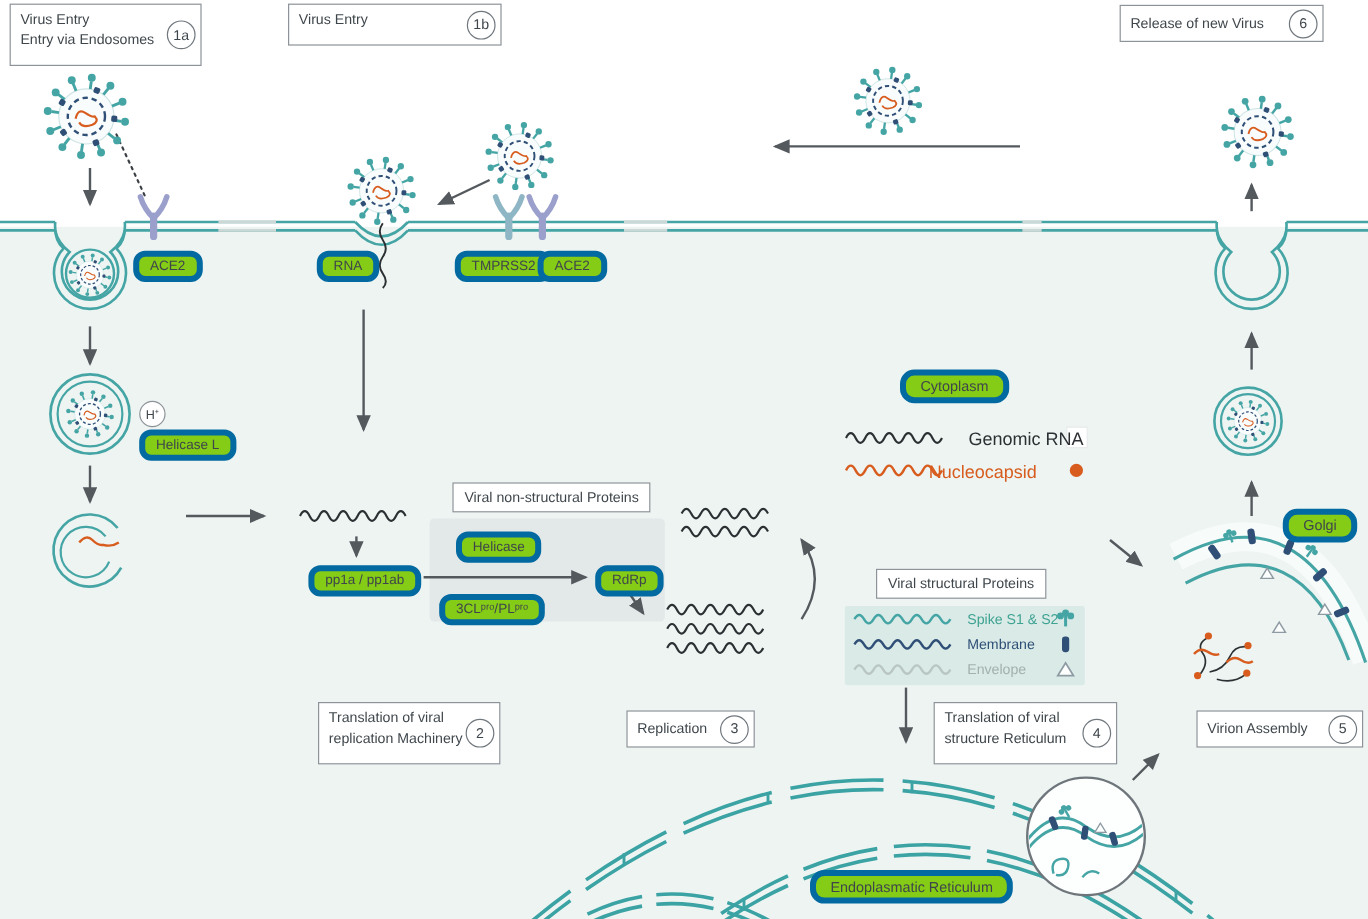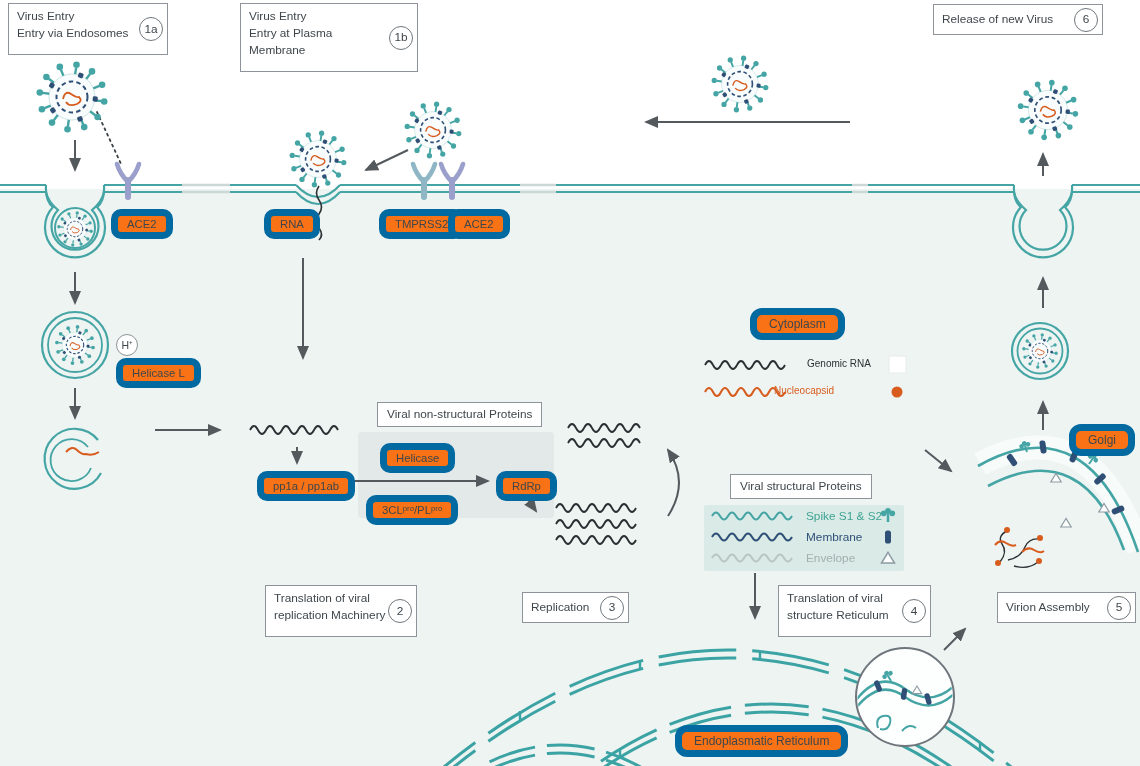--- a/index.html
+++ b/index.html
@@ -6,24 +6,24 @@
   body{font-family:"Liberation Sans",sans-serif;background:#fff}
   .stage{position:relative;width:1140px;height:766px;overflow:hidden;background:#fff}
   .stage>svg{position:absolute;left:0;top:0}
   .lbl{position:absolute;color:#3f464b}
   .box{background:#fff;border:1px solid #8d9398;font-size:11.8px;line-height:1.45;padding:4px 30px 12px 8px}
   .box.single{padding-top:6px;padding-bottom:6px}
   .box.noBadge{padding:3px 9px;white-space:nowrap}
   .badge{position:absolute;right:4px;top:50%;transform:translateY(-50%);width:24px;height:24px;
          border:1.3px solid #70777d;border-radius:50%;background:#fff;display:flex;align-items:center;
          justify-content:center;font-size:11.8px;color:#3f464b}
-  .pill{position:absolute;background:#f97316;border:7px solid #0369a1;border-radius:10px;
+  .pill{position:absolute;background:#84cc16;border:5px solid #0369a1;border-radius:10px;
         font-size:11.3px;padding:2px 9px;white-space:nowrap;color:#3f464b}
   .round{border-radius:12px;font-size:12px;padding:2px 12px}
-  .tag{position:absolute;font-size:10px;white-space:nowrap}
+  .tag{position:absolute;font-size:15px;white-space:nowrap}
   .hplus{position:absolute;width:22px;height:22px;border:1px solid #8d9398;border-radius:50%;background:#fff;
          font-size:10.5px;display:flex;align-items:center;justify-content:center;color:#3f464b}
   .c-ink{color:#2c3033}.c-orange{color:#d85c1e}.c-teal{color:#3fa392}.c-navy{color:#2f4f76}.c-gray{color:#a3b0ae}
   .sm{font-size:11.8px}
 </style>
 </head>
 <body>
 
 <div class="stage">
 
@@ -260,21 +260,20 @@
 </svg>
 
 <div class="lbl box" style="left:8px;top:3px;width:160px">
   <div>Virus Entry</div>
   <div>Entry via Endosomes</div>
   <div class="badge">1a</div>
 </div>
 
 <div class="lbl box" style="left:240px;top:3px;width:178px">
   <div>Virus Entry</div>
-  <div>Entry at Plasma Membrane</div>
   <div class="badge">1b</div>
 </div>
 
 <div class="lbl box single" style="left:933px;top:4px;width:170px">
   <div>Release of new Virus</div>
   <div class="badge">6</div>
 </div>
 
 <div class="pill" style="left:111px;top:209px">ACE2</div>
 <div class="pill" style="left:264px;top:209px">RNA</div>

